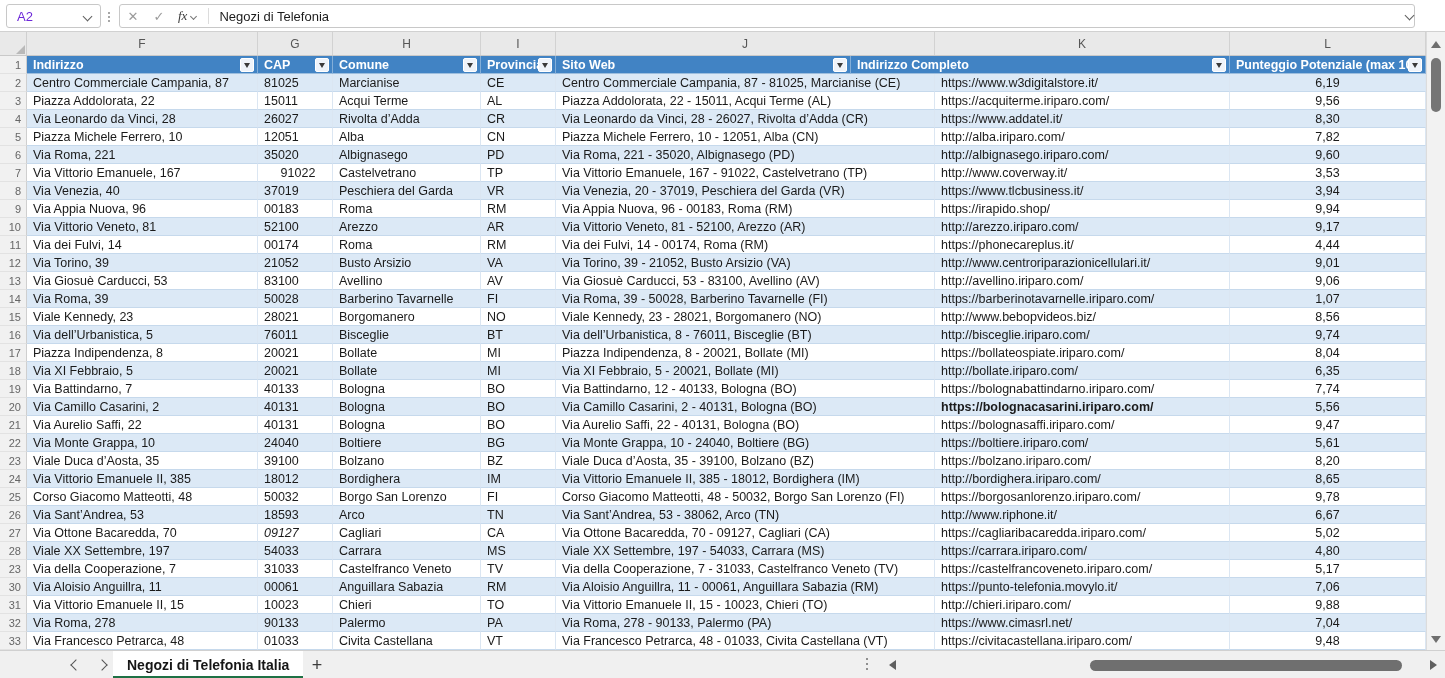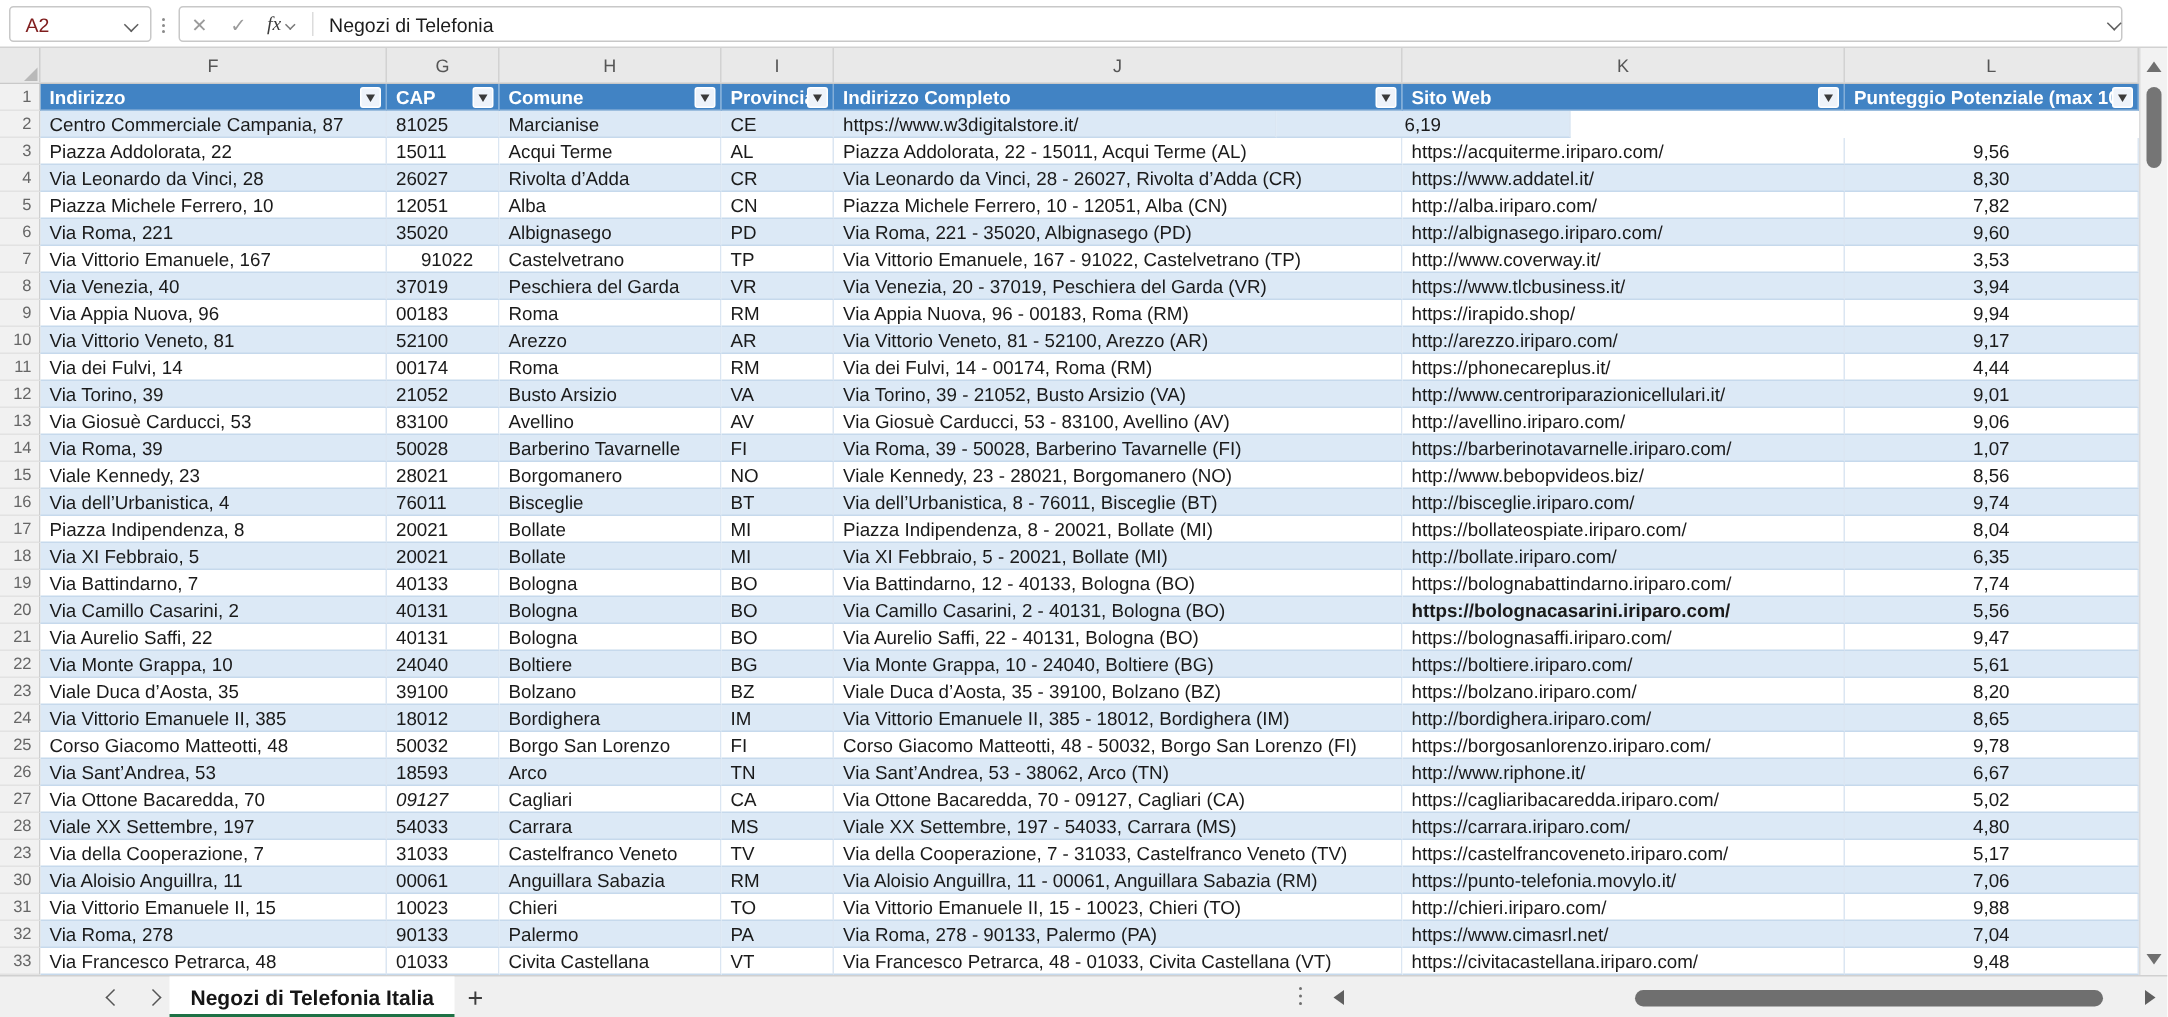--- a/index.html
+++ b/index.html
@@ -7,21 +7,21 @@
     --chrome:#f0f0f0; --tab-underline:#1E7145;
   }
   *{box-sizing:border-box; margin:0; padding:0;}
   html,body{width:1445px; height:678px; overflow:hidden;}
   body{font-family:"Liberation Sans", sans-serif; background:#fff; position:relative; color:#1a1a1a;}
 
   
   .formula-bar{position:absolute; left:0; top:0; width:1445px; height:32px; background:#fff;
     border-bottom:1px solid #d1d1d1;}
   .name-box{position:absolute; left:6px; top:4px; width:95px; height:24px; border:1px solid #c8c8c8;
-    border-radius:3px; display:flex; align-items:center; padding-left:10px; font-size:13px; color:#7f1d1d; background:#fff;}
+    border-radius:3px; display:flex; align-items:center; padding-left:10px; font-size:13px; color:#6d28d9; background:#fff;}
   .name-box .chev{position:absolute; right:9px; top:8px;}
   .chev{display:inline-block; width:7px; height:7px; border-right:1.5px solid #5f5f5f; border-bottom:1.5px solid #5f5f5f; transform:rotate(45deg);}
   .chev.sm{width:5px; height:5px; border-color:#777;}
   .drag-dots{position:absolute; left:108px; top:12px; width:2px; height:2px; background:#8a8a8a; border-radius:50%;
     box-shadow:0 4px 0 #8a8a8a, 0 8px 0 #8a8a8a;}
   .fbox{position:absolute; left:119px; top:4px; width:1296px; height:24px; border:1px solid #c8c8c8; border-radius:3px; background:#fff;
     display:flex; align-items:center;}
   .fbtn{width:26px; text-align:center; font-size:13px; color:#9b9b9b; cursor:default;}
   .fx{font-style:italic; font-size:13px; color:#3c3c3c; font-family:"Liberation Serif", serif; margin:0 2px 0 6px;}
   .fbox .chev.sm{margin:0 4px 0 2px;}
@@ -121,36 +121,37 @@
           </span></div>
         <div class="hc" style="width: 75px;"><span>CAP</span><span class="filter-btn">
             <span class="tri-down"></span>
           </span></div>
         <div class="hc" style="width: 148px;"><span>Comune</span><span class="filter-btn">
             <span class="tri-down"></span>
           </span></div>
         <div class="hc" style="width: 75px;"><span>Provincia</span><span class="filter-btn">
             <span class="tri-down"></span>
           </span></div>
+        <div class="hc" style="width: 295px;"><span>Sito Web</span><span class="filter-btn">
+            <span class="tri-down"></span>
+          </span></div>
         <div class="hc" style="width: 379px;"><span>Indirizzo Completo</span><span class="filter-btn">
-            <span class="tri-down"></span>
-          </span></div>
-        <div class="hc" style="width: 295px;"><span>Sito Web</span><span class="filter-btn">
             <span class="tri-down"></span>
           </span></div>
         <div class="hc" style="width: 196px;"><span>Punteggio Potenziale (max 10)</span><span class="filter-btn">
             <span class="tri-down"></span>
           </span></div>
       </div>
       <div class="r band">
         <div class="rn">2</div>
         <div class="c" style="width: 231px;">Centro Commerciale Campania, 87</div>
         <div class="c" style="width: 75px;">81025</div>
         <div class="c" style="width: 148px;">Marcianise</div>
         <div class="c" style="width: 75px;">CE</div>
+        <div class="c" style="width: 379px;">Centro Commerciale Campania, 87 - 81025, Marcianise (CE)</div>
         <div class="c" style="width: 295px;">https://www.w3digitalstore.it/</div>
         <div class="c center" style="width: 196px;">6,19</div>
       </div>
       <div class="r">
         <div class="rn">3</div>
         <div class="c" style="width: 231px;">Piazza Addolorata, 22</div>
         <div class="c" style="width: 75px;">15011</div>
         <div class="c" style="width: 148px;">Acqui Terme</div>
         <div class="c" style="width: 75px;">AL</div>
         <div class="c" style="width: 379px;">Piazza Addolorata, 22 - 15011, Acqui Terme (AL)</div>
@@ -272,21 +273,21 @@
         <div class="c" style="width: 231px;">Viale Kennedy, 23</div>
         <div class="c" style="width: 75px;">28021</div>
         <div class="c" style="width: 148px;">Borgomanero</div>
         <div class="c" style="width: 75px;">NO</div>
         <div class="c" style="width: 379px;">Viale Kennedy, 23 - 28021, Borgomanero (NO)</div>
         <div class="c" style="width: 295px;">http://www.bebopvideos.biz/</div>
         <div class="c center" style="width: 196px;">8,56</div>
       </div>
       <div class="r band">
         <div class="rn">16</div>
-        <div class="c" style="width: 231px;">Via dell’Urbanistica, 4</div>
+        <div class="c" style="width: 231px;">Via dell’Urbanistica, 5</div>
         <div class="c" style="width: 75px;">76011</div>
         <div class="c" style="width: 148px;">Bisceglie</div>
         <div class="c" style="width: 75px;">BT</div>
         <div class="c" style="width: 379px;">Via dell’Urbanistica, 8 - 76011, Bisceglie (BT)</div>
         <div class="c" style="width: 295px;">http://bisceglie.iriparo.com/</div>
         <div class="c center" style="width: 196px;">9,74</div>
       </div>
       <div class="r">
         <div class="rn">17</div>
         <div class="c" style="width: 231px;">Piazza Indipendenza, 8</div>

